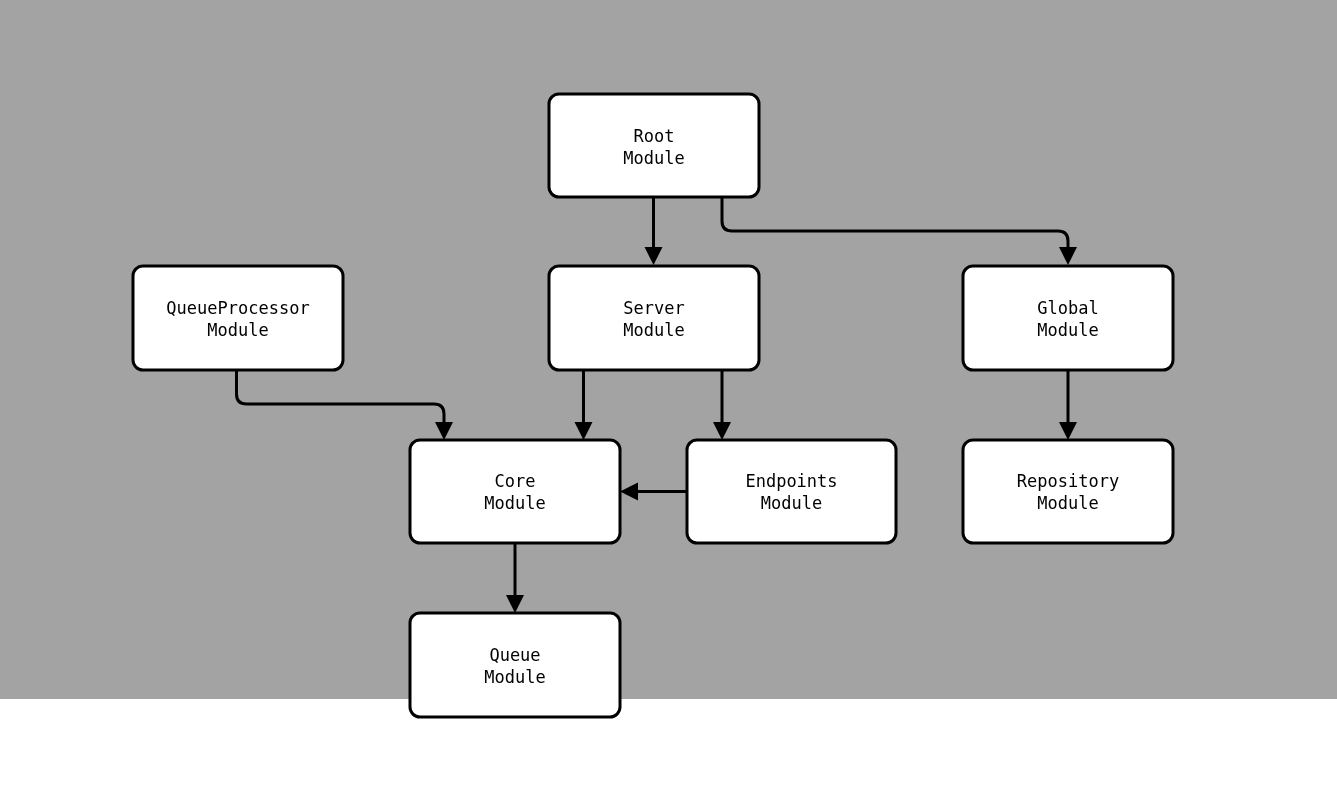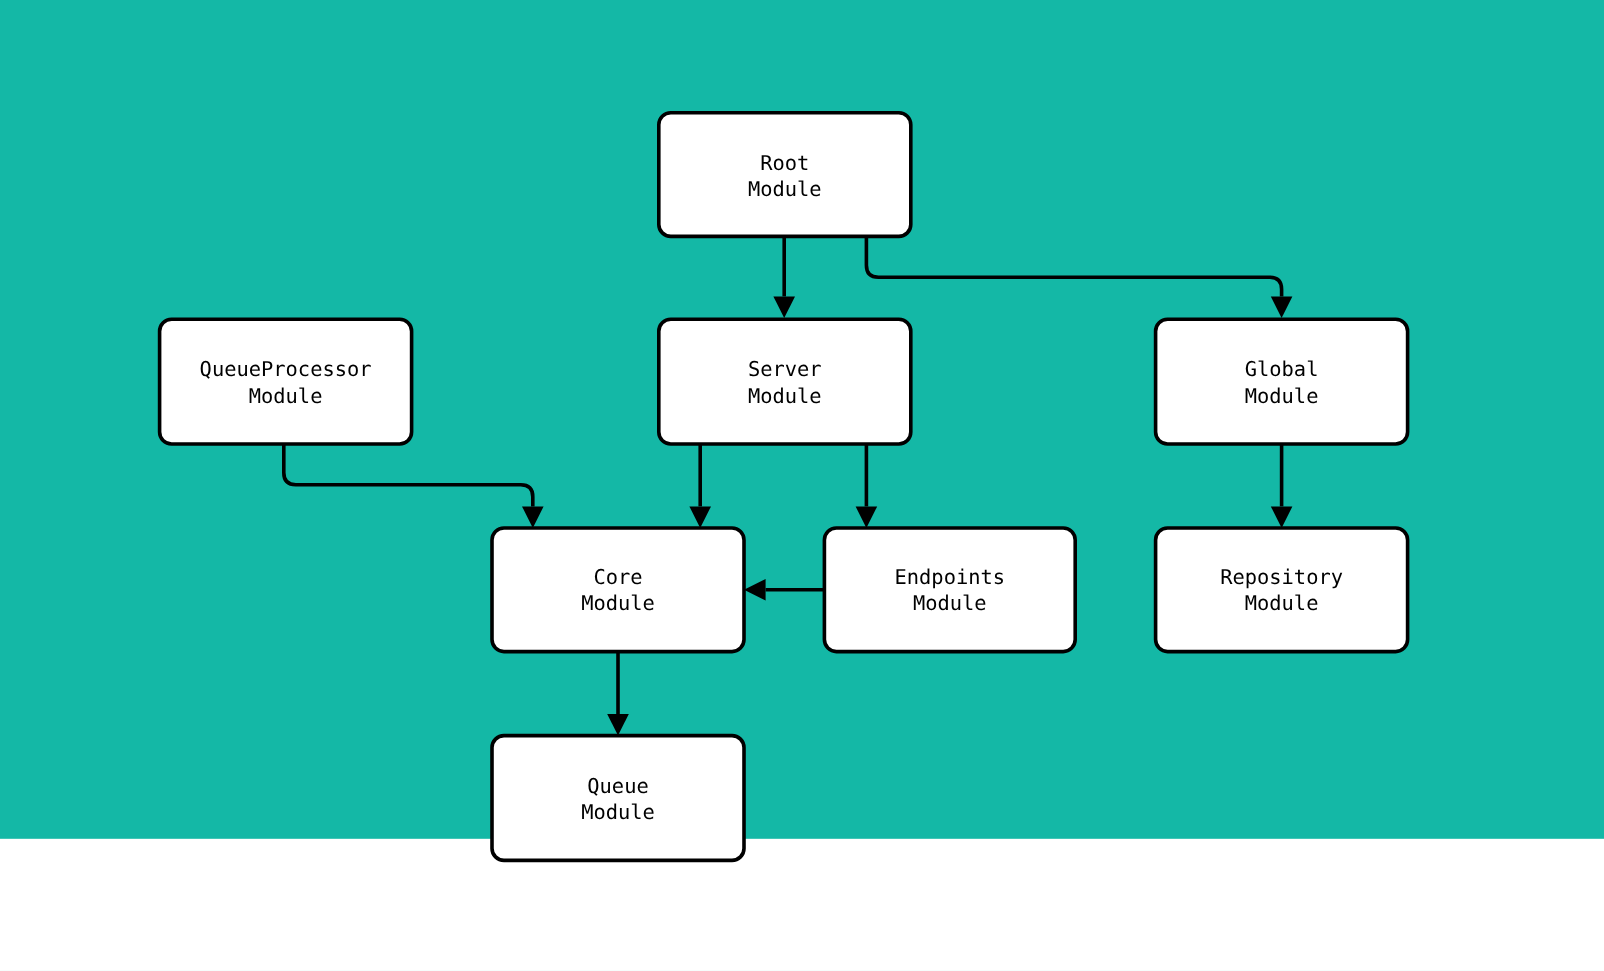--- a/index.html
+++ b/index.html
@@ -11,21 +11,21 @@
   body {
     width: 1337px;
     height: 809px;
     overflow: hidden;
     font-family: "DejaVu Sans Mono", "Liberation Mono", monospace;
   }
   #diagram-root {
     position: relative;
     width: 1337px;
     height: 699px;
-    background: #14b8a6;
+    background: #a3a3a3;
     text-align: right;
   }
   #diagram-svg {
     position: absolute;
     left: 0;
     top: 0;
     width: 1337px;
     height: 809px;
     display: block;
   }

